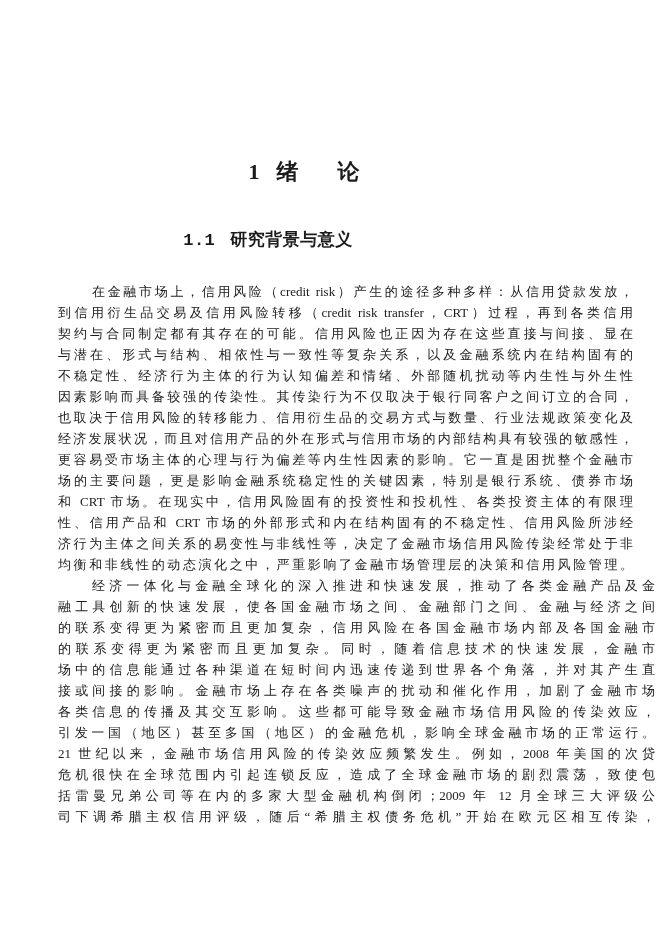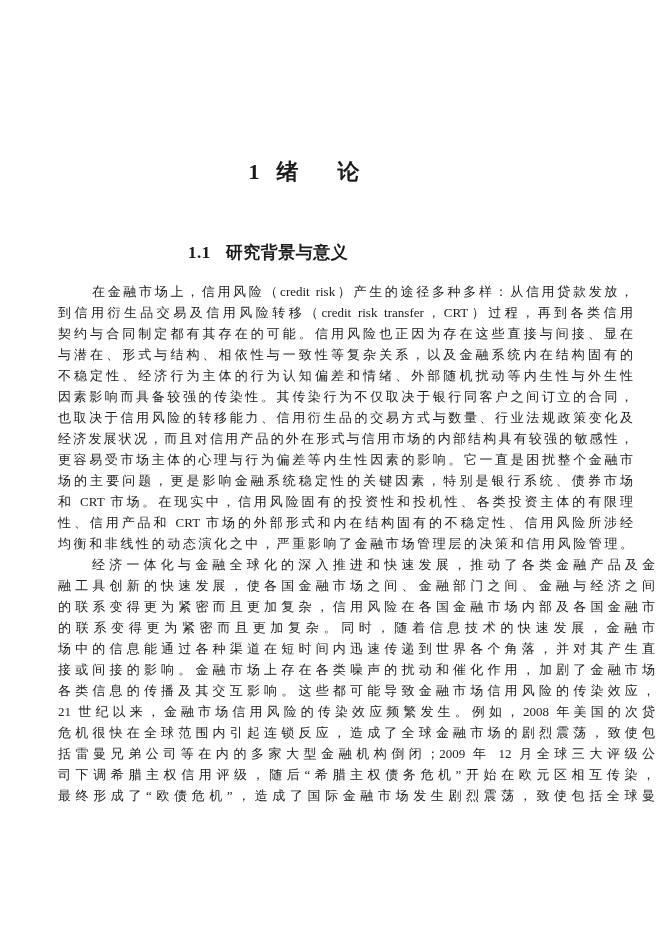--- a/index.html
+++ b/index.html
@@ -20,24 +20,25 @@
     top: 157px; left: 0; width: 661px;
     display: flex; justify-content: center; align-items: baseline;
     transform: translateX(-26px);
     font-size: 22px; font-weight: bold;
     letter-spacing: 1px;
   }
   .chapter-title .t-num { margin-right: 16px; }
   .chapter-title .t-char2 { margin-left: 38px; }
   .section-heading {
     position: absolute;
-    top: 241px; left: 0; width: 536px;
+    top: 228px; left: 0; width: 536px;
     display: flex; justify-content: center; align-items: baseline;
     font-size: 17px; font-weight: bold;
     letter-spacing: 0.5px;
+    font-family: Liberation Mono, monospace;
   }
   .section-heading .s-num { margin-right: 15px; }
   .body-text {
     position: absolute;
     top: 281px; left: 58px;
     font-size: 13px;
     line-height: 21px;
   }
   .paragraph { margin: 0; }
   .paragraph.p-0 { width: 575px; }
@@ -74,31 +75,32 @@
         <div class="line">契约与合同制定都有其存在的可能。信用风险也正因为存在这些直接与间接、显在</div>
         <div class="line">与潜在、形式与结构、相依性与一致性等复杂关系，以及金融系统内在结构固有的</div>
         <div class="line">不稳定性、经济行为主体的行为认知偏差和情绪、外部随机扰动等内生性与外生性</div>
         <div class="line">因素影响而具备较强的传染性。其传染行为不仅取决于银行同客户之间订立的合同，</div>
         <div class="line">也取决于信用风险的转移能力、信用衍生品的交易方式与数量、行业法规政策变化及</div>
         <div class="line">经济发展状况，而且对信用产品的外在形式与信用市场的内部结构具有较强的敏感性，</div>
         <div class="line">更容易受市场主体的心理与行为偏差等内生性因素的影响。它一直是困扰整个金融市</div>
         <div class="line">场的主要问题，更是影响金融系统稳定性的关键因素，特别是银行系统、债券市场</div>
         <div class="line">和 CRT 市场。在现实中，信用风险固有的投资性和投机性、各类投资主体的有限理</div>
         <div class="line">性、信用产品和 CRT 市场的外部形式和内在结构固有的不稳定性、信用风险所涉经</div>
+        <div class="line">济行为主体之间关系的易变性与非线性等，决定了金融市场信用风险传染经常处于非</div>
         <div class="line">均衡和非线性的动态演化之中，严重影响了金融市场管理层的决策和信用风险管理。</div>
       </div>
       <div class="paragraph p-1">
         <div class="line first">经济一体化与金融全球化的深入推进和快速发展，推动了各类金融产品及金</div>
         <div class="line">融工具创新的快速发展，使各国金融市场之间、金融部门之间、金融与经济之间</div>
         <div class="line">的联系变得更为紧密而且更加复杂，信用风险在各国金融市场内部及各国金融市</div>
         <div class="line">的联系变得更为紧密而且更加复杂。同时，随着信息技术的快速发展，金融市</div>
         <div class="line">场中的信息能通过各种渠道在短时间内迅速传递到世界各个角落，并对其产生直</div>
         <div class="line">接或间接的影响。金融市场上存在各类噪声的扰动和催化作用，加剧了金融市场</div>
         <div class="line">各类信息的传播及其交互影响。这些都可能导致金融市场信用风险的传染效应，</div>
+        <div class="line">引发一国（地区）甚至多国（地区）的金融危机，影响全球金融市场的正常运行。</div>
         <div class="line">21 世纪以来，金融市场信用风险的传染效应频繁发生。例如，2008 年美国的次贷</div>
         <div class="line">危机很快在全球范围内引起连锁反应，造成了全球金融市场的剧烈震荡，致使包</div>
         <div class="line">括雷曼兄弟公司等在内的多家大型金融机构倒闭；2009 年 12 月全球三大评级公</div>
         <div class="line">司下调希腊主权信用评级，随后“希腊主权债务危机”开始在欧元区相互传染，</div>
-        <div class="line">最终形成了“欧债危机”，造成了国际金融市场发生剧烈震荡，致使包括全球曼</div>
       </div>
     </div>
 
 </div>
 
 </body></html>

